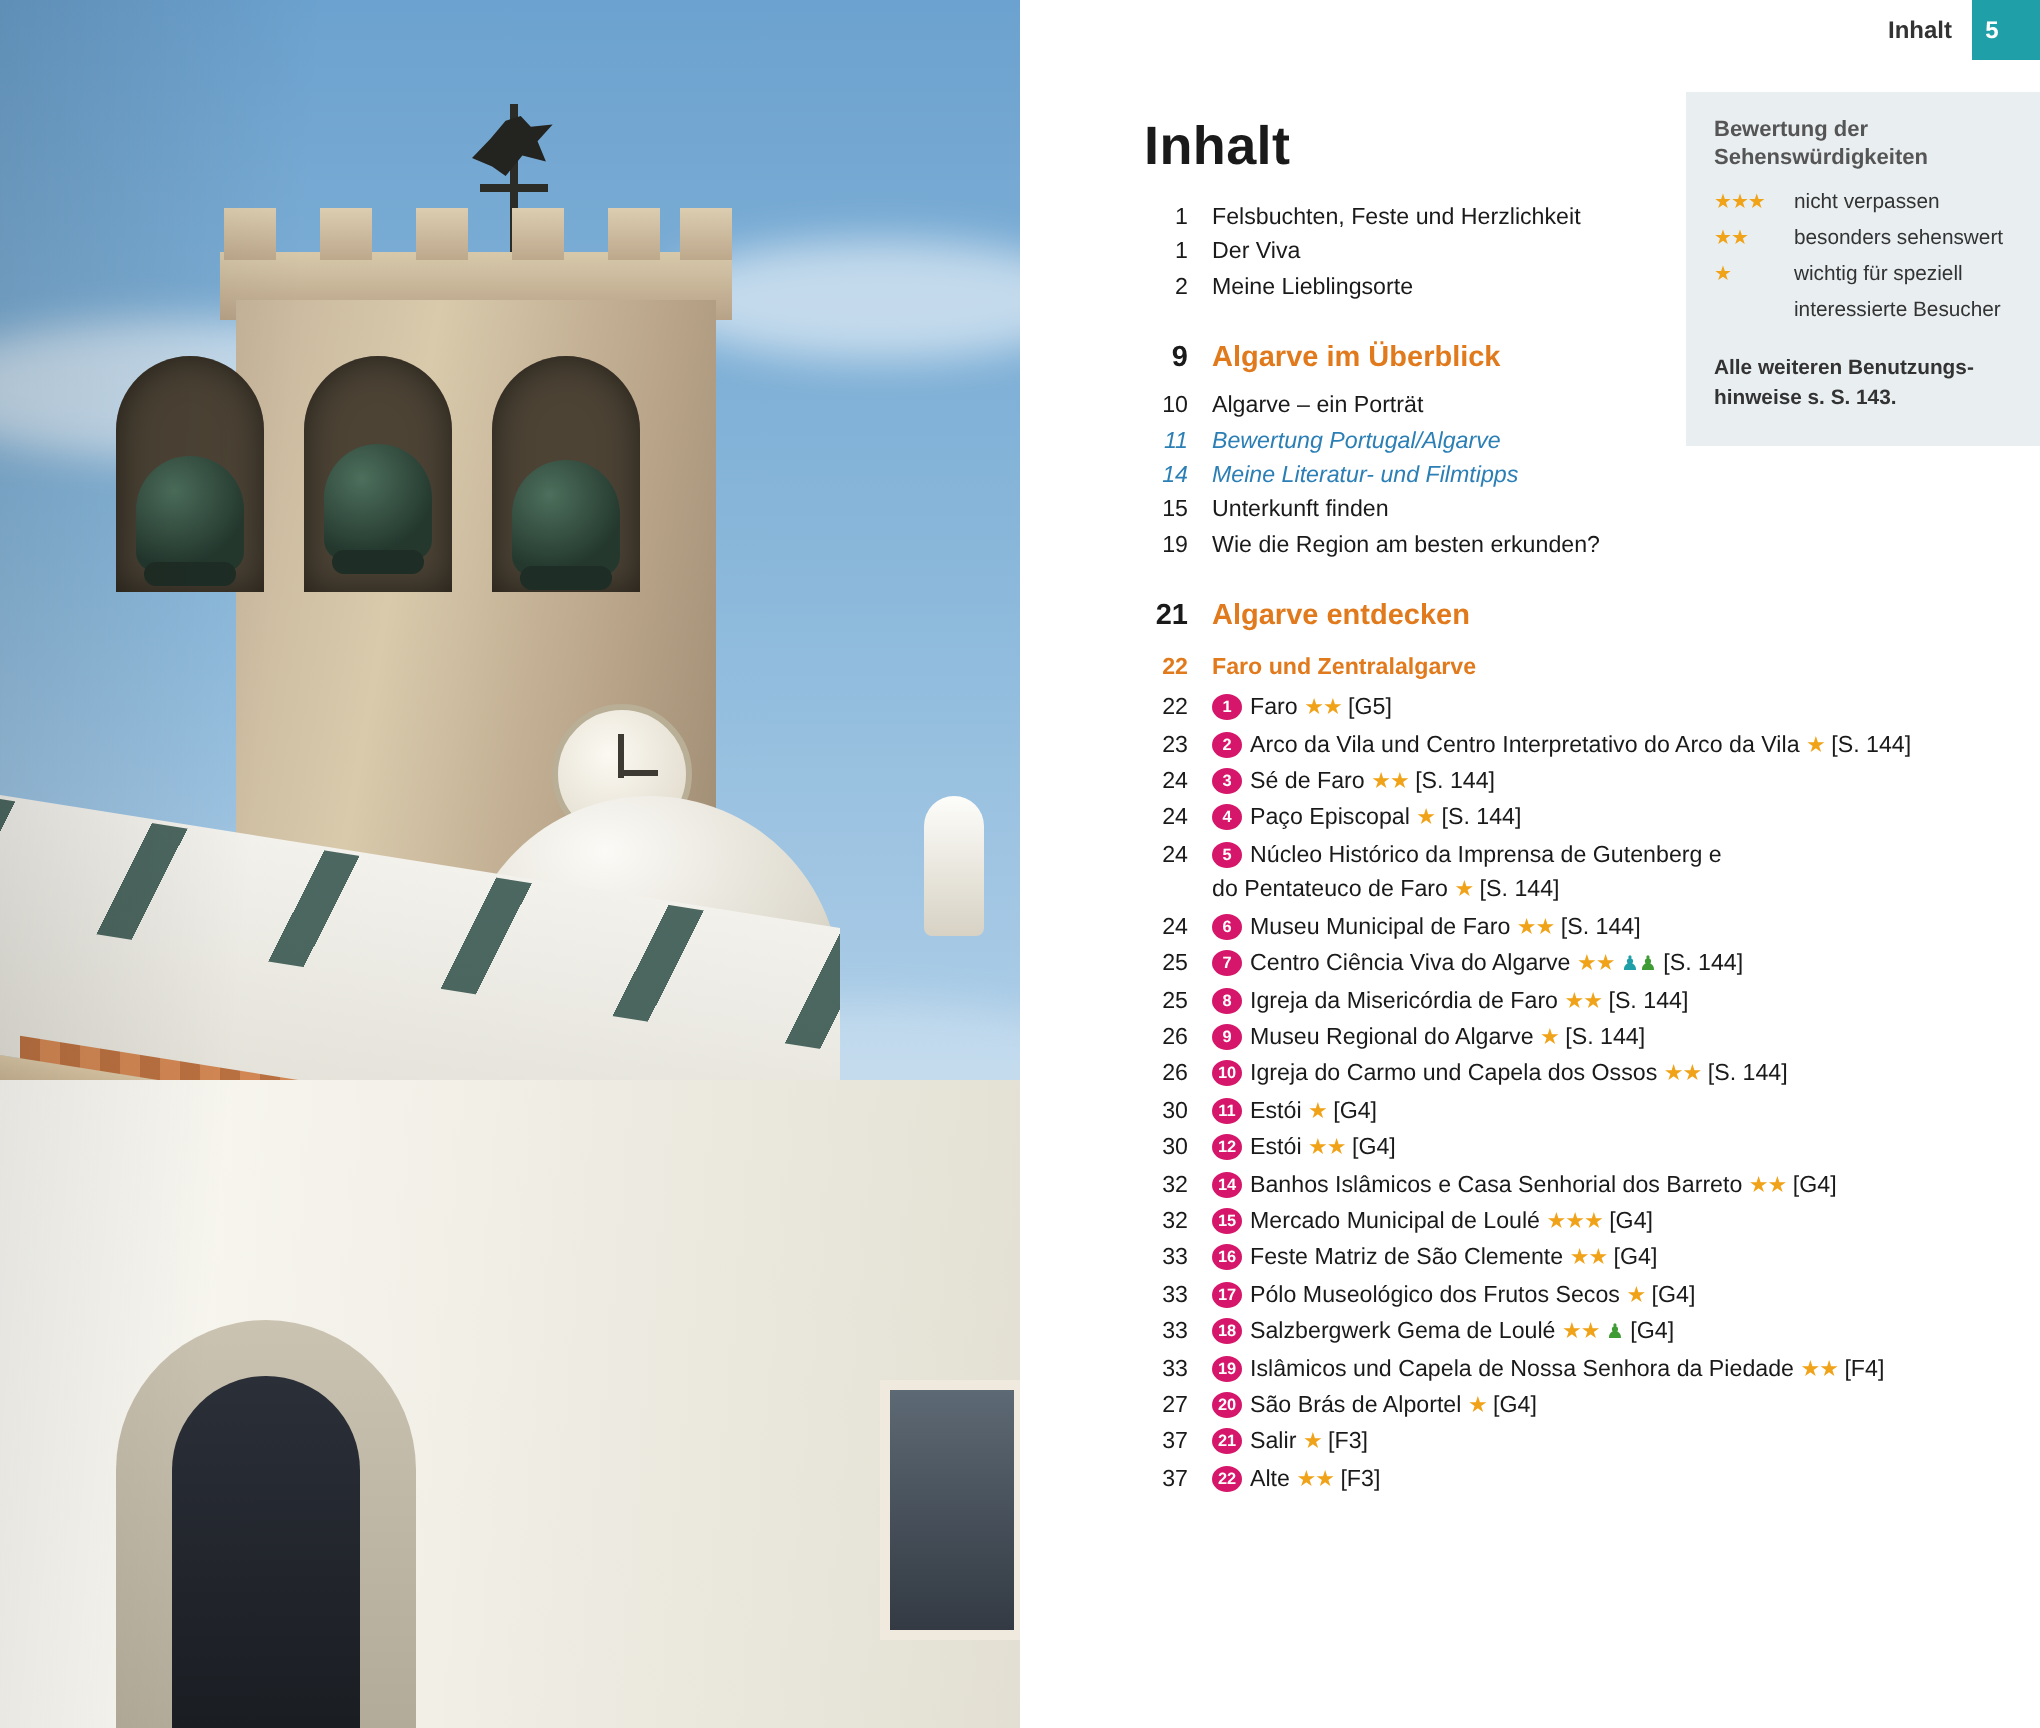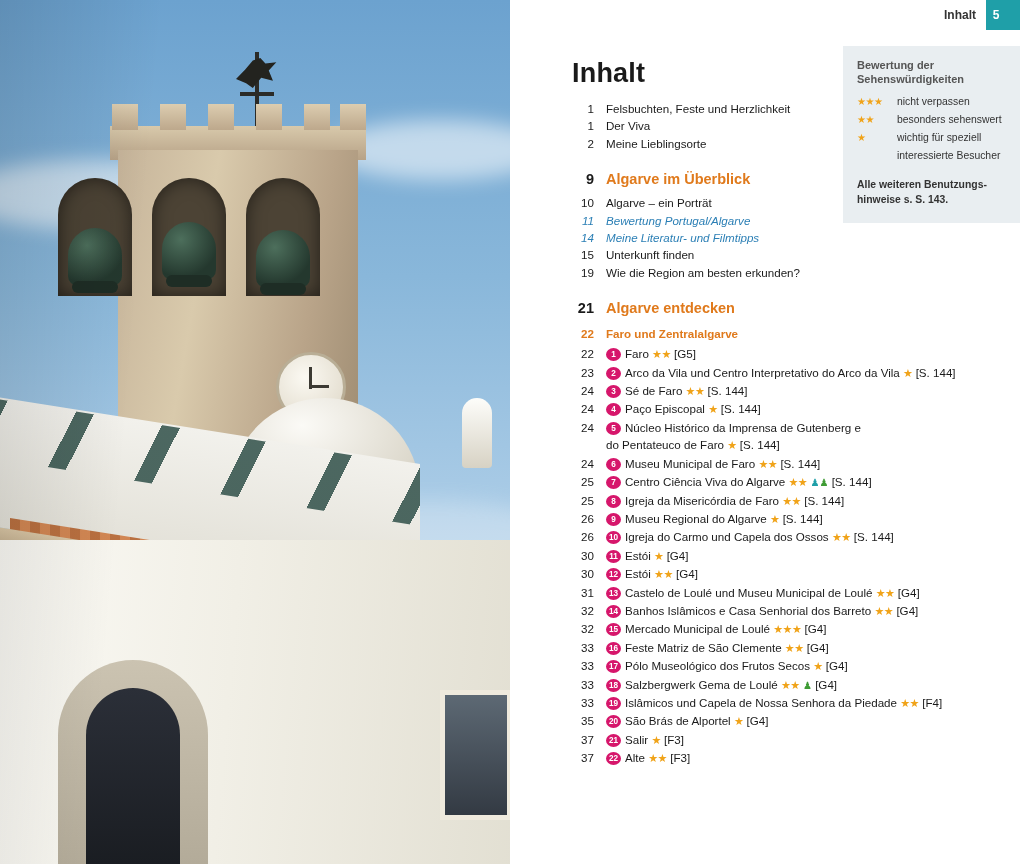--- a/index.html
+++ b/index.html
@@ -588,28 +588,20 @@
 
       <div class="row">
         <span class="pg">30</span>
         <span class="lbl">
           <span class="num">12</span><span>Estói</span>
           <span class="stars">★★</span>
           <span class="grid-ref">[G4]</span>
         </span>
       </div>
 
-      <div class="row">
-        <span class="pg">31</span>
-        <span class="lbl">
-          <span class="num">13</span><span>Castelo de Loulé und Museu Municipal de Loulé</span>
-          <span class="stars">★★</span>
-          <span class="grid-ref">[G4]</span>
-        </span>
-      </div>
 
       <div class="row">
         <span class="pg">32</span>
         <span class="lbl">
           <span class="num">14</span><span>Banhos Islâmicos e Casa Senhorial dos Barreto</span>
           <span class="stars">★★</span>
           <span class="grid-ref">[G4]</span>
         </span>
       </div>
 
@@ -653,21 +645,21 @@
       <div class="row">
         <span class="pg">33</span>
         <span class="lbl">
           <span class="num">19</span><span>Islâmicos und Capela de Nossa Senhora da Piedade</span>
           <span class="stars">★★</span>
           <span class="grid-ref">[F4]</span>
         </span>
       </div>
 
       <div class="row">
-        <span class="pg">35</span>
+        <span class="pg">27</span>
         <span class="lbl">
           <span class="num">20</span><span>São Brás de Alportel</span>
           <span class="stars">★</span>
           <span class="grid-ref">[G4]</span>
         </span>
       </div>
 
       <div class="row">
         <span class="pg">37</span>
         <span class="lbl">

